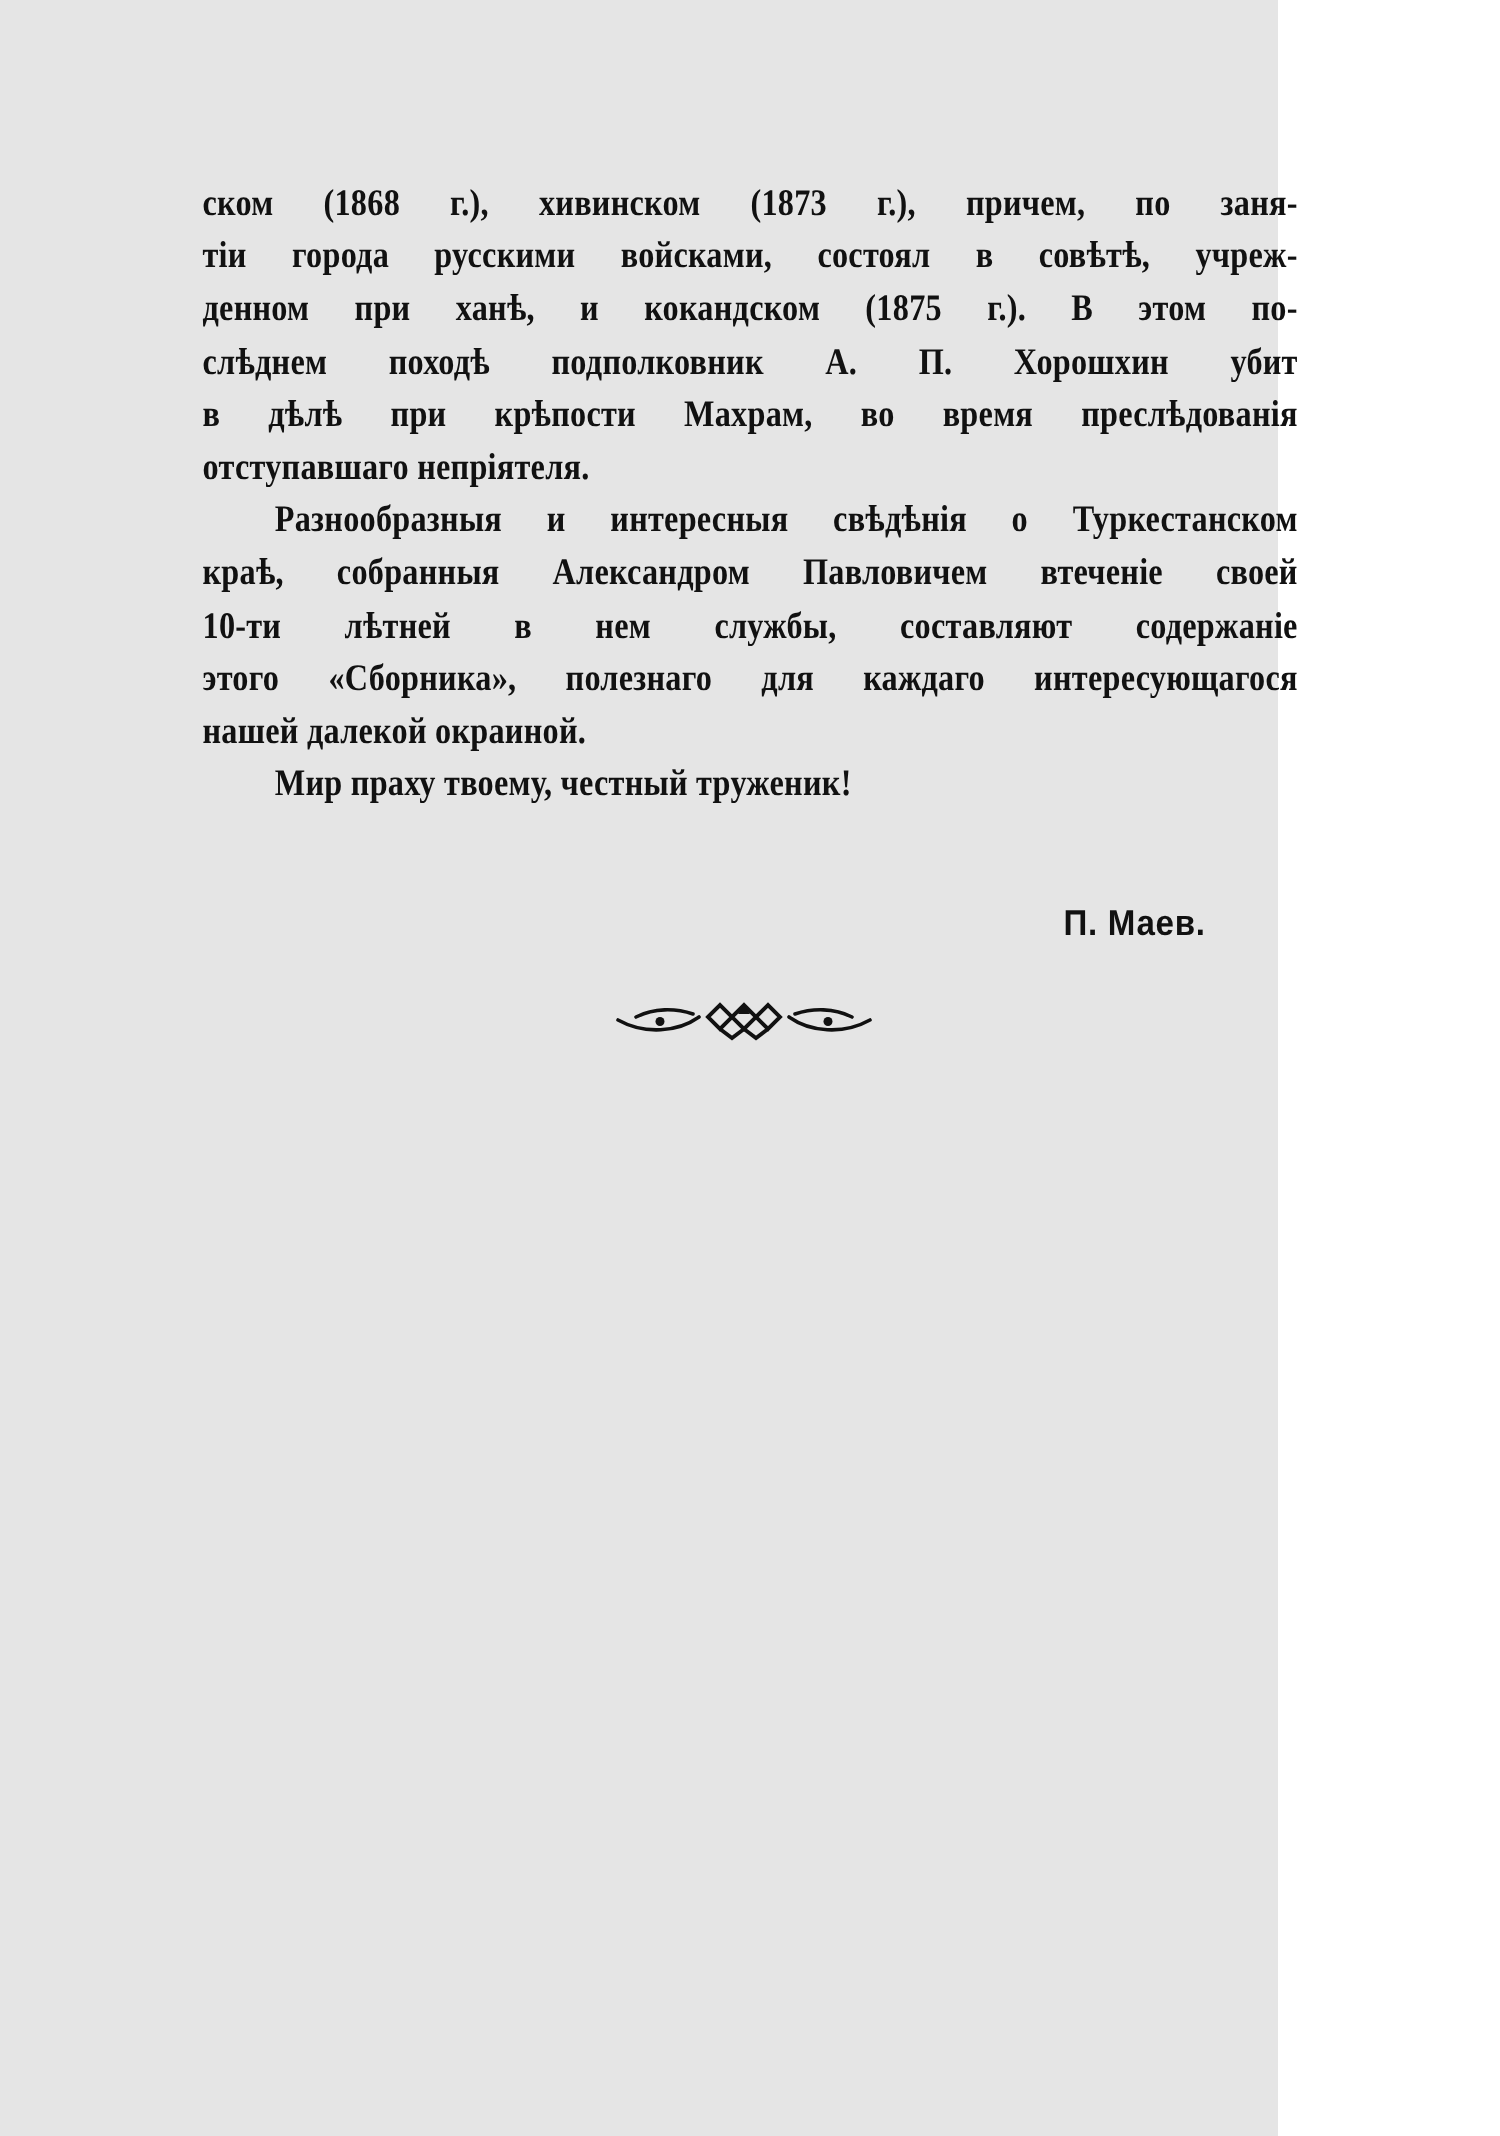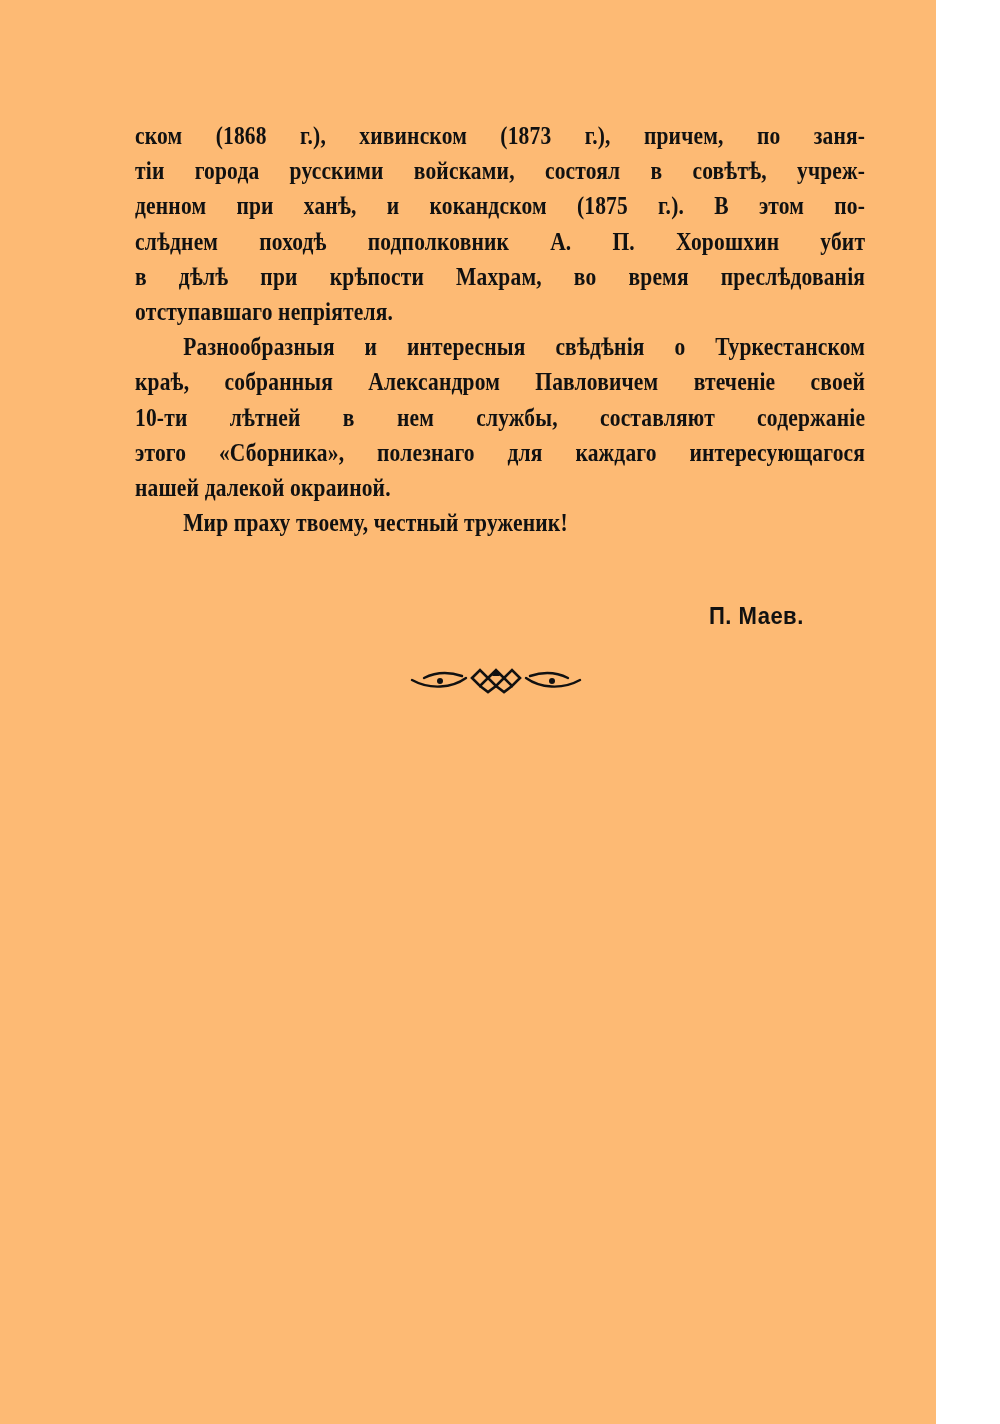--- a/index.html
+++ b/index.html
@@ -11,22 +11,22 @@
       width: 1000px;
       height: 1424px;
       position: relative;
       overflow: hidden;
       font-family: "Liberation Serif", "DejaVu Serif", serif;
       color: #111111;
     }
     .page {
       position: absolute;
       left: 0; top: 0;
-      width: 936px; height: 1424px;
-      background: #fdba74;
+      width: 852px; height: 1424px;
+      background: #e5e5e5;
     }
     .text-block {
       position: absolute;
       left: 135px;
       top: 118px;
       width: 730px;
     }
     .line {
       display: block;
       height: 35.2px;

